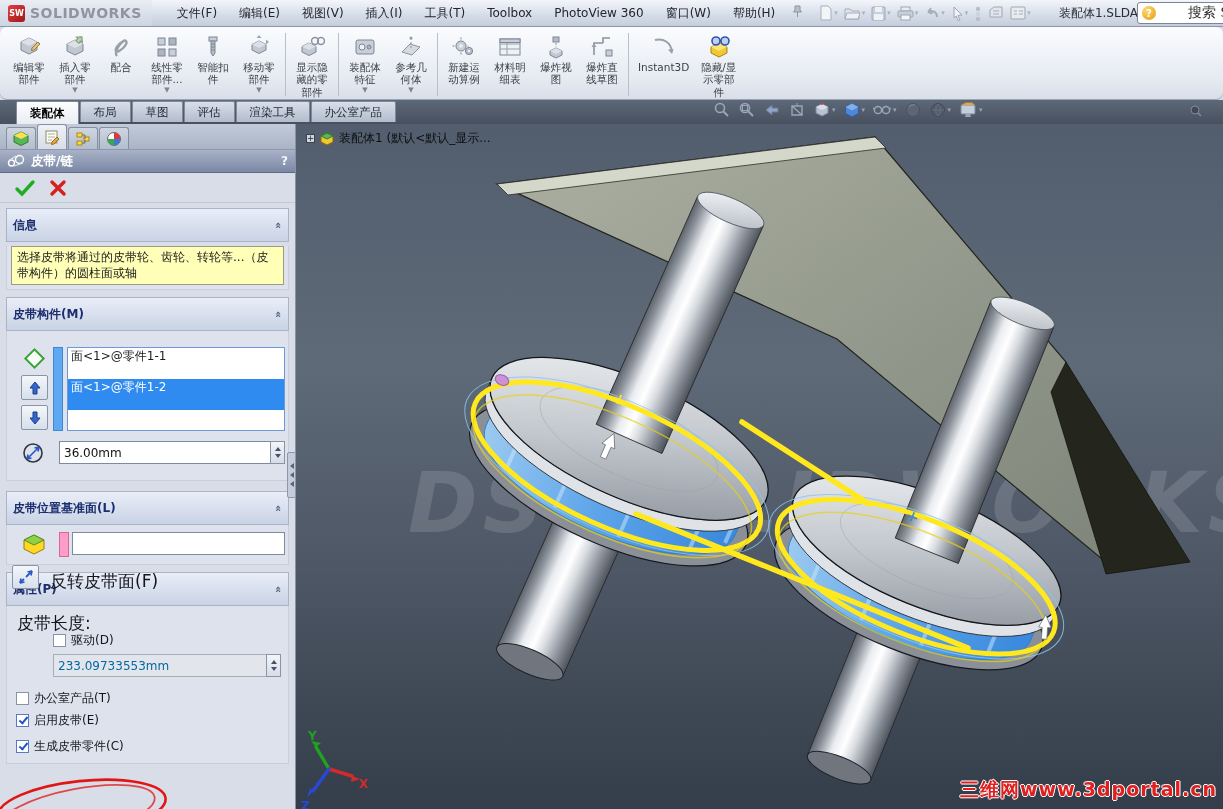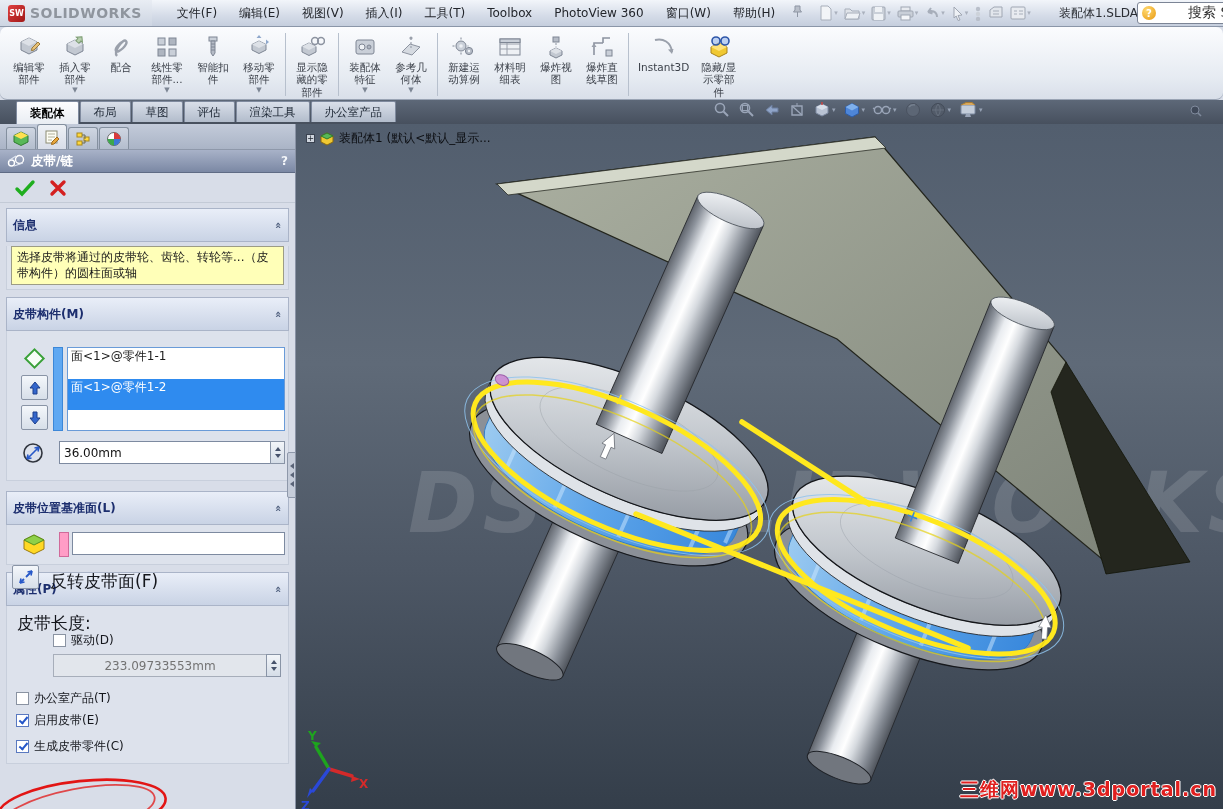--- a/index.html
+++ b/index.html
@@ -597,21 +597,21 @@
       <div class="group-h">
         <span>属性(P)</span>
         <span class="chev">«</span>
       </div>
       <div class="group-b" style="height:158px;">
         <span class="inline-label" style="left:10px;top:6px;">皮带长度:</span>
         <div class="cbrow" style="left:46px;top:26px;">
           <span class="cb"></span>
           <span>驱动(D)</span>
         </div>
-        <input class="field dis" readonly="" style="left: 46px; top: 48px; width: 214px; color: #737373; background: rgb(226, 230, 236); border-color: rgb(167, 174, 186); text-align: center;" value="233.09733553mm">
+        <input class="field dis" readonly="" style="left: 46px; top: 48px; width: 214px; color: #0369a1; background: rgb(226, 230, 236); border-color: rgb(167, 174, 186);" value="233.09733553mm">
         <div class="spin" style="left:259px;top:48px;">
             <i class="up"></i>
             <i class="dn"></i>
           </div>
         <div class="cbrow" style="left:9px;top:84px;">
           <span class="cb"></span>
           <span>办公室产品(T)</span>
         </div>
         <div class="cbrow" style="left:9px;top:106px;">
           <span class="cb checked"></span>

